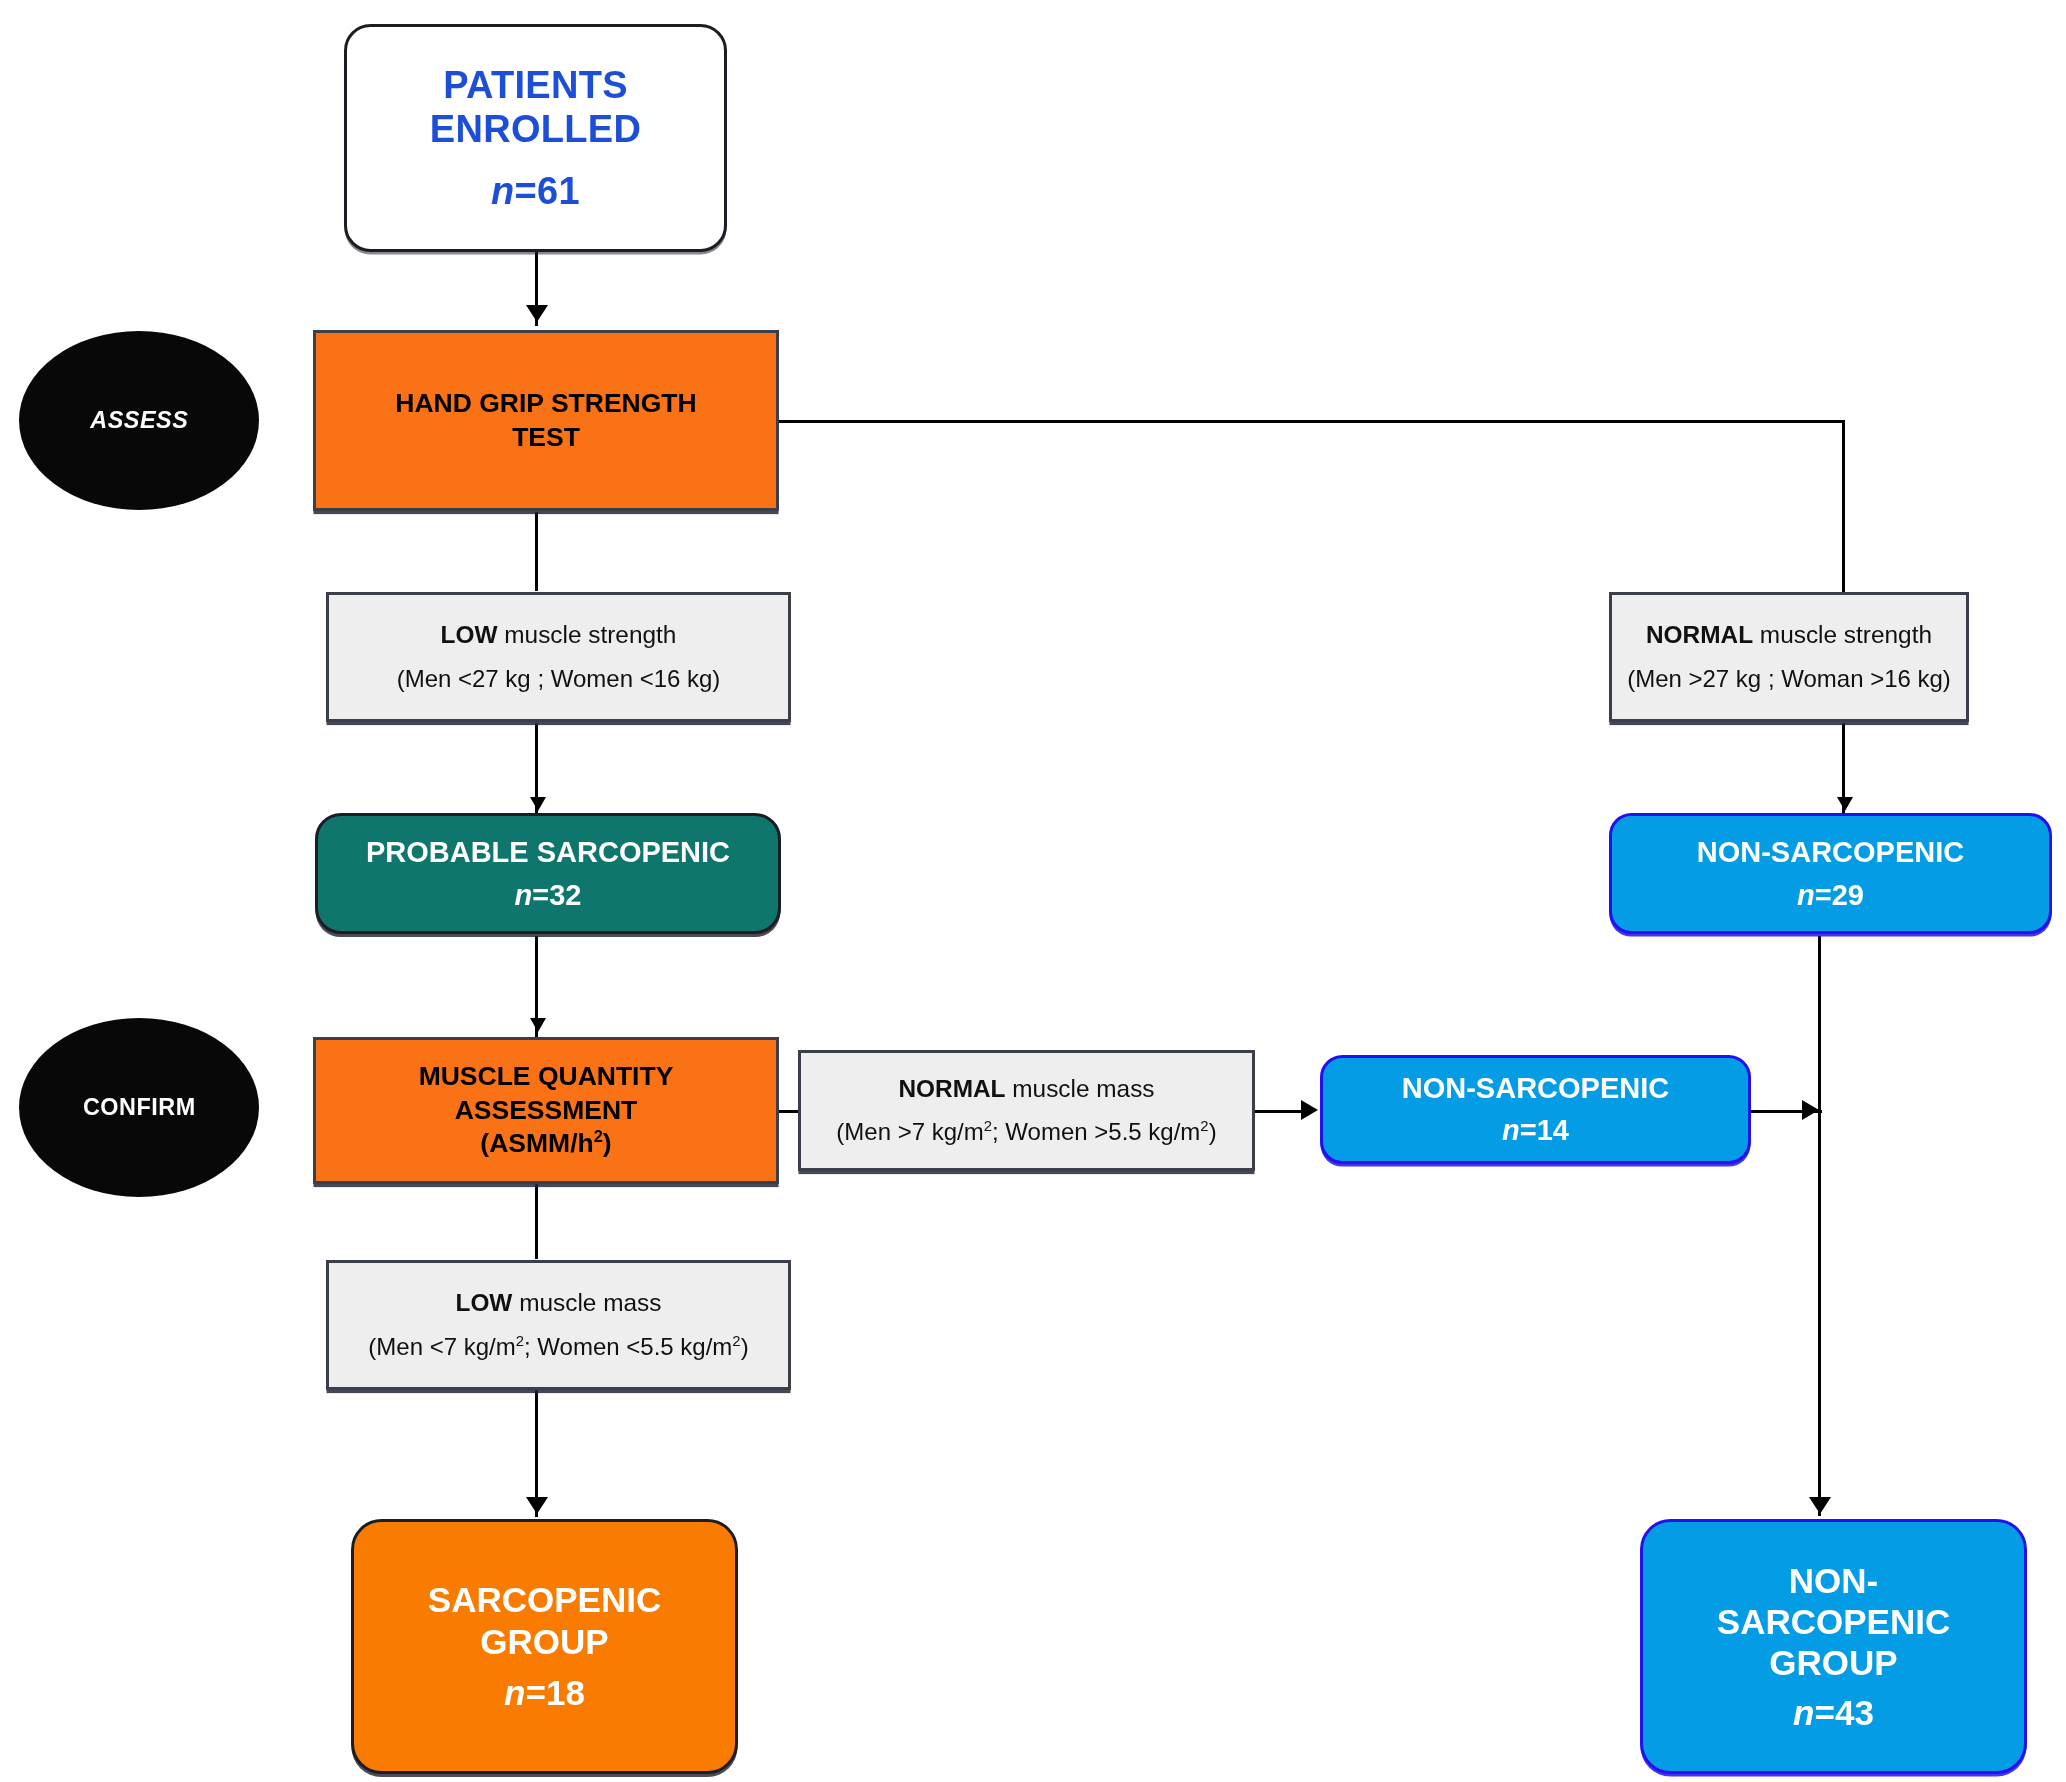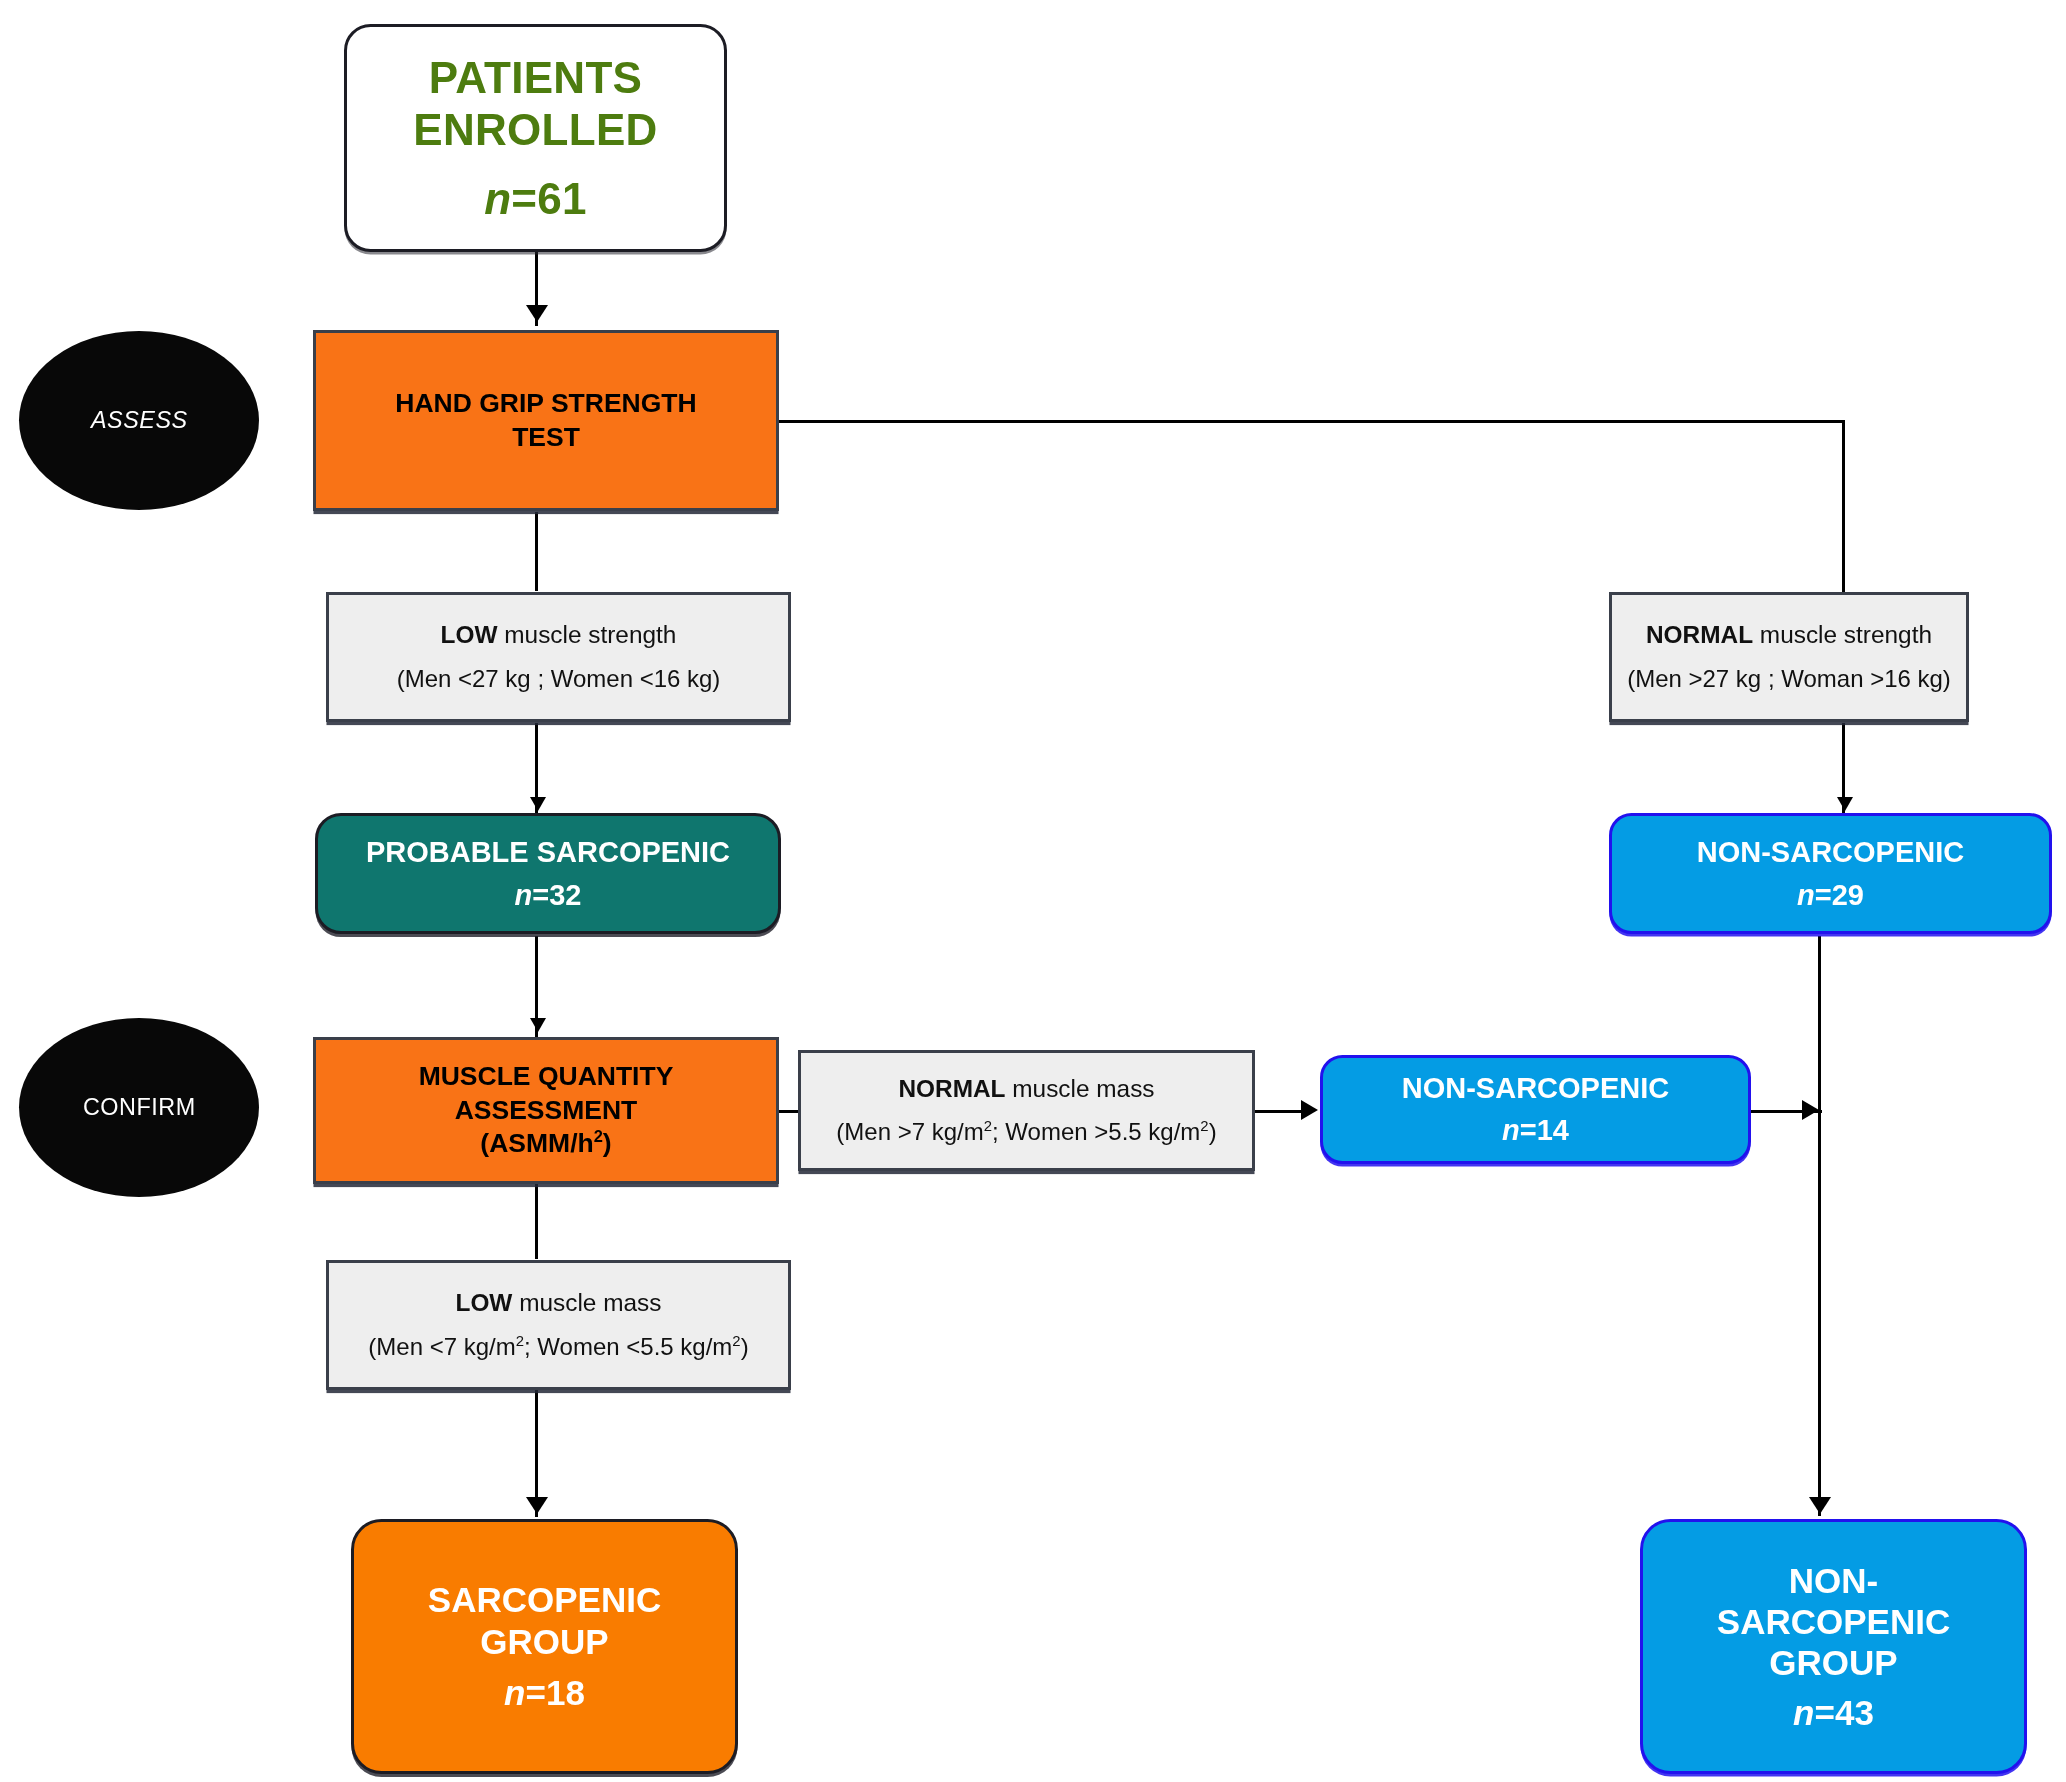--- a/index.html
+++ b/index.html
@@ -20,29 +20,29 @@
         box-shadow:0 3.6px 0 -0.5px rgba(30,30,40,.8);}
   .orange-box-big{background:#F97C00;border:3.6px solid #1c1c24;border-radius:30.5px;
         box-shadow:0 3.6px 0 -0.5px rgba(30,30,40,.8);}
   .blue-box{background:#049CE4;border:3.6px solid #2211EE;border-radius:22.4px;
         box-shadow:0 3.1px 0 -0.5px rgba(34,17,238,.85);}
   .blue-box-big{background:#049CE4;border:3.6px solid #2211EE;border-radius:30.5px;
         box-shadow:0 3.1px 0 -0.5px rgba(34,17,238,.85);}
   .ellipse{background:#080808;border-radius:50%;color:#ffffff;}
 
   
-  .t-head{font-size:44px;font-weight:bold;letter-spacing:0.3px;line-height:1.18;color:#4d7c0f;}
+  .t-head{font-size:38px;font-weight:bold;letter-spacing:0.3px;line-height:1.18;color:#1d4ed8;}
   .t-head-w{font-size:29px;font-weight:bold;line-height:1.2;color:#ffffff;}
   .t-head-w-big{font-size:35px;font-weight:bold;line-height:1.18;color:#ffffff;}
   .t-proc{font-size:26.5px;font-weight:bold;line-height:1.28;color:#000;}
   .t-crit1{font-size:24.4px;line-height:1.25;color:#111;}
   .t-crit1 b{font-weight:bold;}
   .t-crit2{font-size:24px;line-height:1.25;color:#111;margin-top:13.2px;}
   .t-n{font-style:italic;font-weight:bold;}
-  .t-ell{font-size:23.4px;font-weight:normal;letter-spacing:0.5px;}
+  .t-ell{font-size:23.4px;font-weight:bold;letter-spacing:0.5px;}
   .t-ell-it{font-style:italic;}
   sup{font-size:.62em;vertical-align:super;line-height:0;}
 
   
   .vline{position:absolute;width:3.1px;background:#000;}
   .hline{position:absolute;height:3.1px;background:#000;}
   .arrow-d{position:absolute;width:0;height:0;border-left:11.2px solid transparent;
            border-right:11.2px solid transparent;border-top:17.3px solid #000;}
   .arrow-d-sm{position:absolute;width:0;height:0;border-left:8.7px solid transparent;
            border-right:8.7px solid transparent;border-top:14.3px solid #000;}

